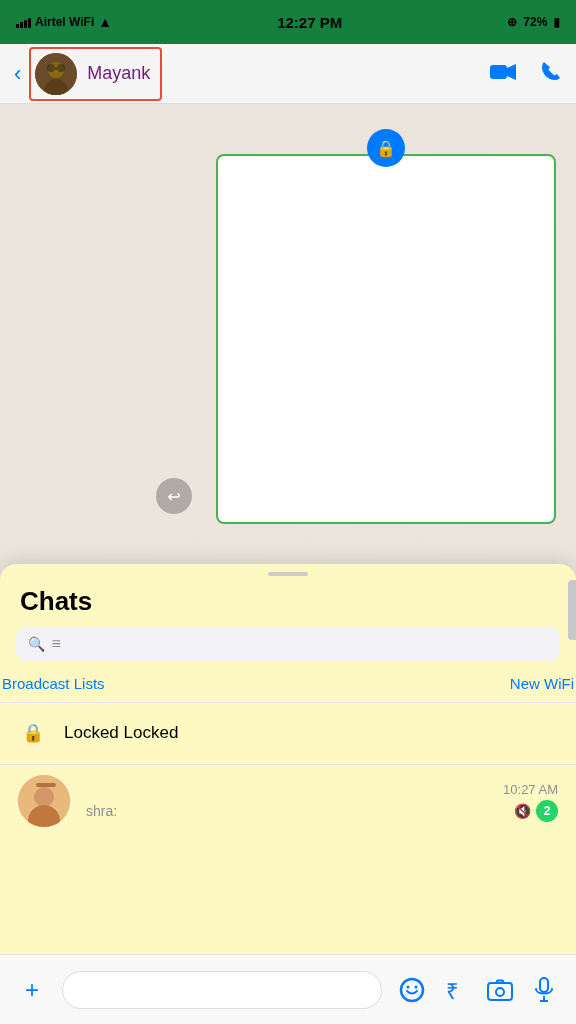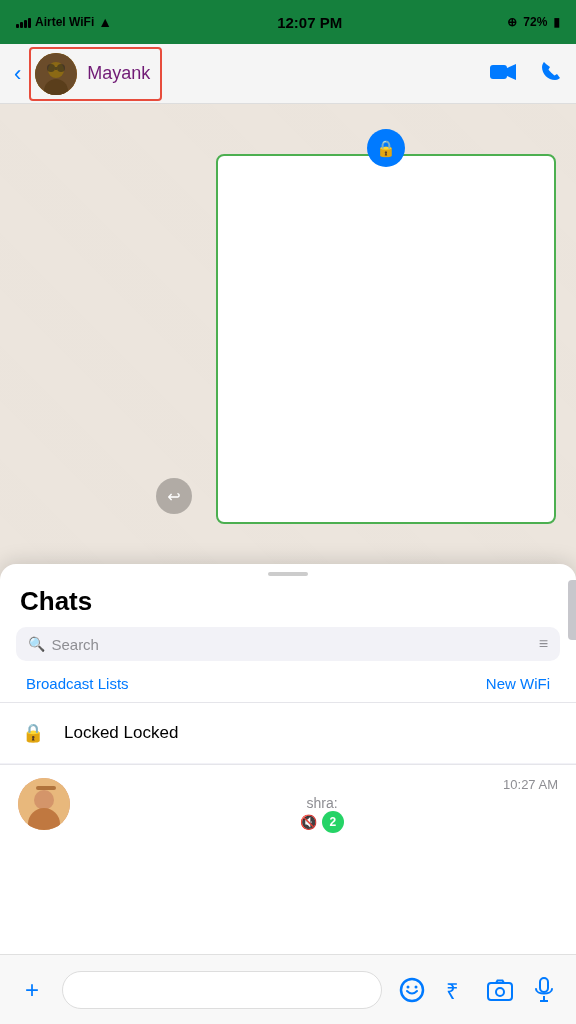--- a/index.html
+++ b/index.html
@@ -206,21 +206,21 @@
       cursor: pointer;
     }
 
     
     .chats-panel {
       position: absolute;
       bottom: 0;
       left: 0;
       right: 0;
       height: 460px;
-      background: #ffffff;
+      background: #fef9c3;
       border-radius: 16px 16px 0 0;
       box-shadow: 0 -2px 20px rgba(0,0,0,0.15);
       display: flex;
       flex-direction: column;
       overflow: hidden;
     }
 
     .panel-handle {
       width: 40px;
       height: 4px;
@@ -260,21 +260,21 @@
       gap: 6px;
     }
     .search-icon-inner { color: #8e8e93; font-size: 14px; }
     .search-input-text { color: #8e8e93; font-size: 15px; flex: 1; }
     .filter-icon { color: #8e8e93; font-size: 16px; }
 
     .broadcast-row {
       display: flex;
       justify-content: space-between;
       align-items: center;
-      padding: 6px 26px 10px;
+      padding: 6px 2px 10px;
     }
     .broadcast-link {
       color: #007aff;
       font-size: 15px;
       cursor: pointer;
     }
 
     .divider {
       height: 1px;
       background: #e5e5ea;
@@ -350,21 +350,20 @@
       justify-content: space-between;
       align-items: center;
     }
     .contact-row-name { font-size: 16px; font-weight: 600; color: #000; }
     .contact-row-time { font-size: 13px; color: #8e8e93; }
     .contact-row-bottom {
       display: flex;
       align-items: center;
       justify-content: space-between;
       margin-top: 2px;
-      flex-direction: column;
     }
     .contact-row-preview { font-size: 14px; color: #8e8e93; }
     .contact-row-badges {
       display: flex;
       align-items: center;
       gap: 4px;
     }
     .mute-icon { color: #8e8e93; font-size: 14px; }
     .unread-badge {
       background: #25d366;
@@ -425,21 +424,21 @@
   <div class="status-left">
     <div class="signal-bars">
       <div class="signal-bar" style="height:4px"></div>
       <div class="signal-bar" style="height:6px"></div>
       <div class="signal-bar" style="height:8px"></div>
       <div class="signal-bar" style="height:10px"></div>
     </div>
     <span>Airtel WiFi</span>
     <span class="wifi-icon">▲</span>
   </div>
-  <div class="status-center">12:07 PM</div>
+  <div class="status-center">12:27 PM</div>
   <div class="status-right">
     <span>⊕</span>
     <span>72%</span>
     <span>▮</span>
   </div>
 </div>
 
 <div class="header">
   <div class="header-left">
     <span class="back-btn">‹</span>
@@ -491,21 +490,20 @@
   <div class="chats-panel">
     <div class="panel-handle"></div>
     <div class="panel-right-handle"></div>
 
     <div class="panel-header">
       <span class="panel-title">Chats</span>
     </div>
 
     <div class="search-bar">
       <span class="search-icon-inner">🔍</span>
-      <span class="search-input-text">Search</span>
       <span class="filter-icon">≡</span>
     </div>
 
     <div class="broadcast-row">
       <span class="broadcast-link">Broadcast Lists</span>
       <span class="broadcast-link">New WiFi</span>
     </div>
 
     <div class="divider"></div>
 

